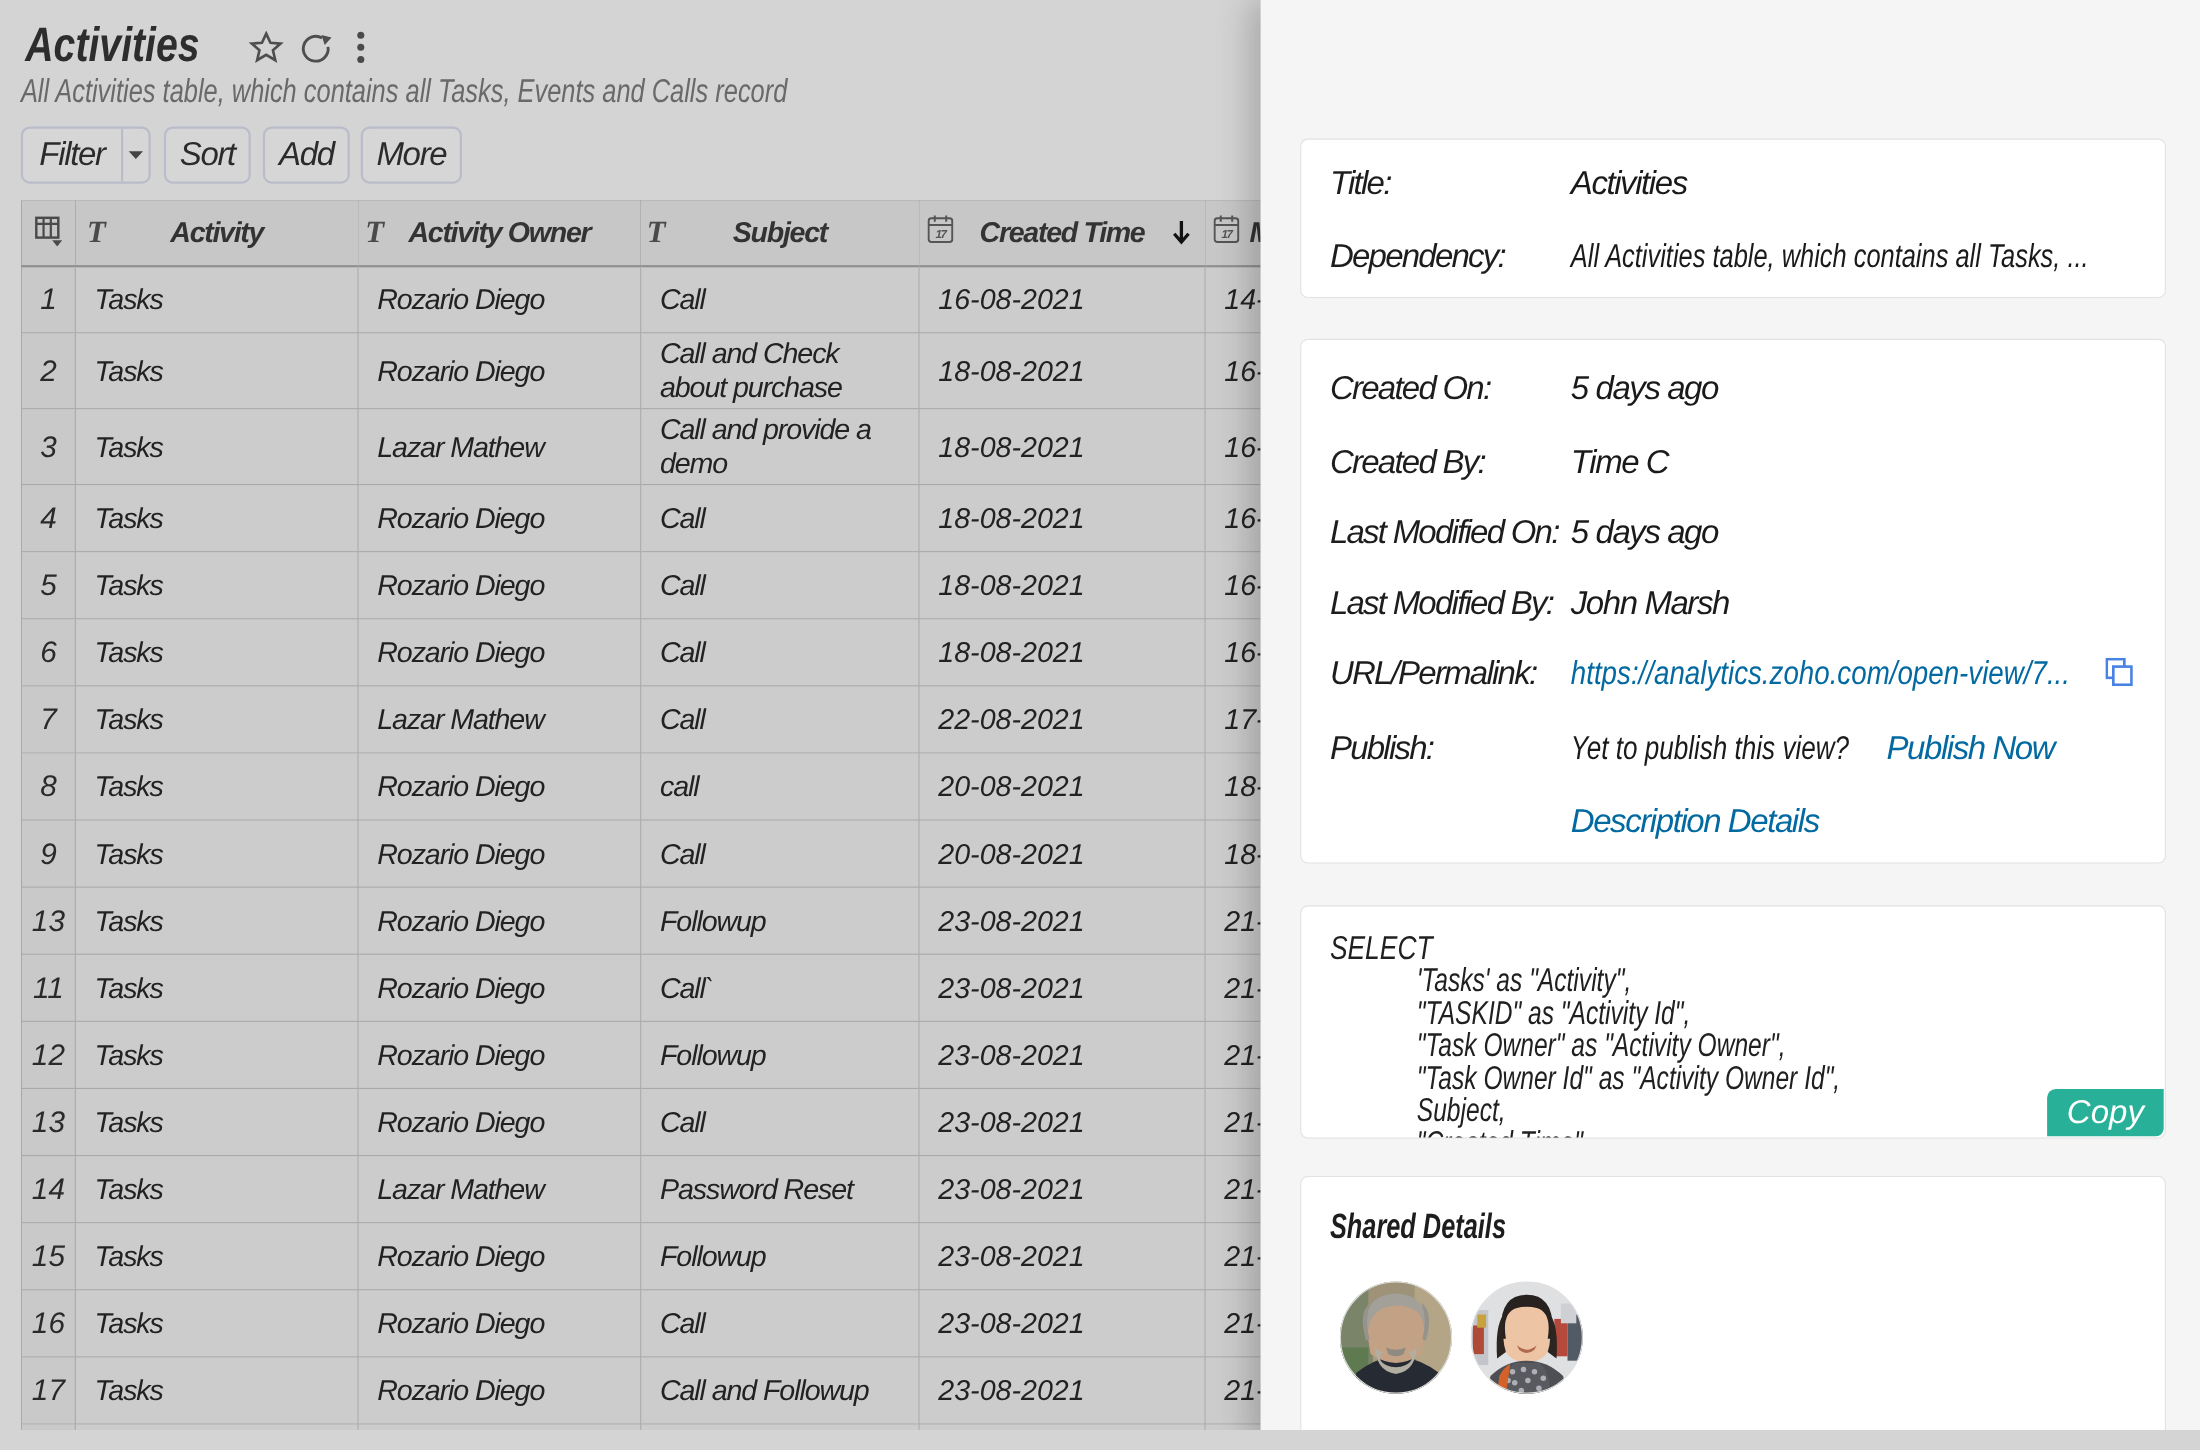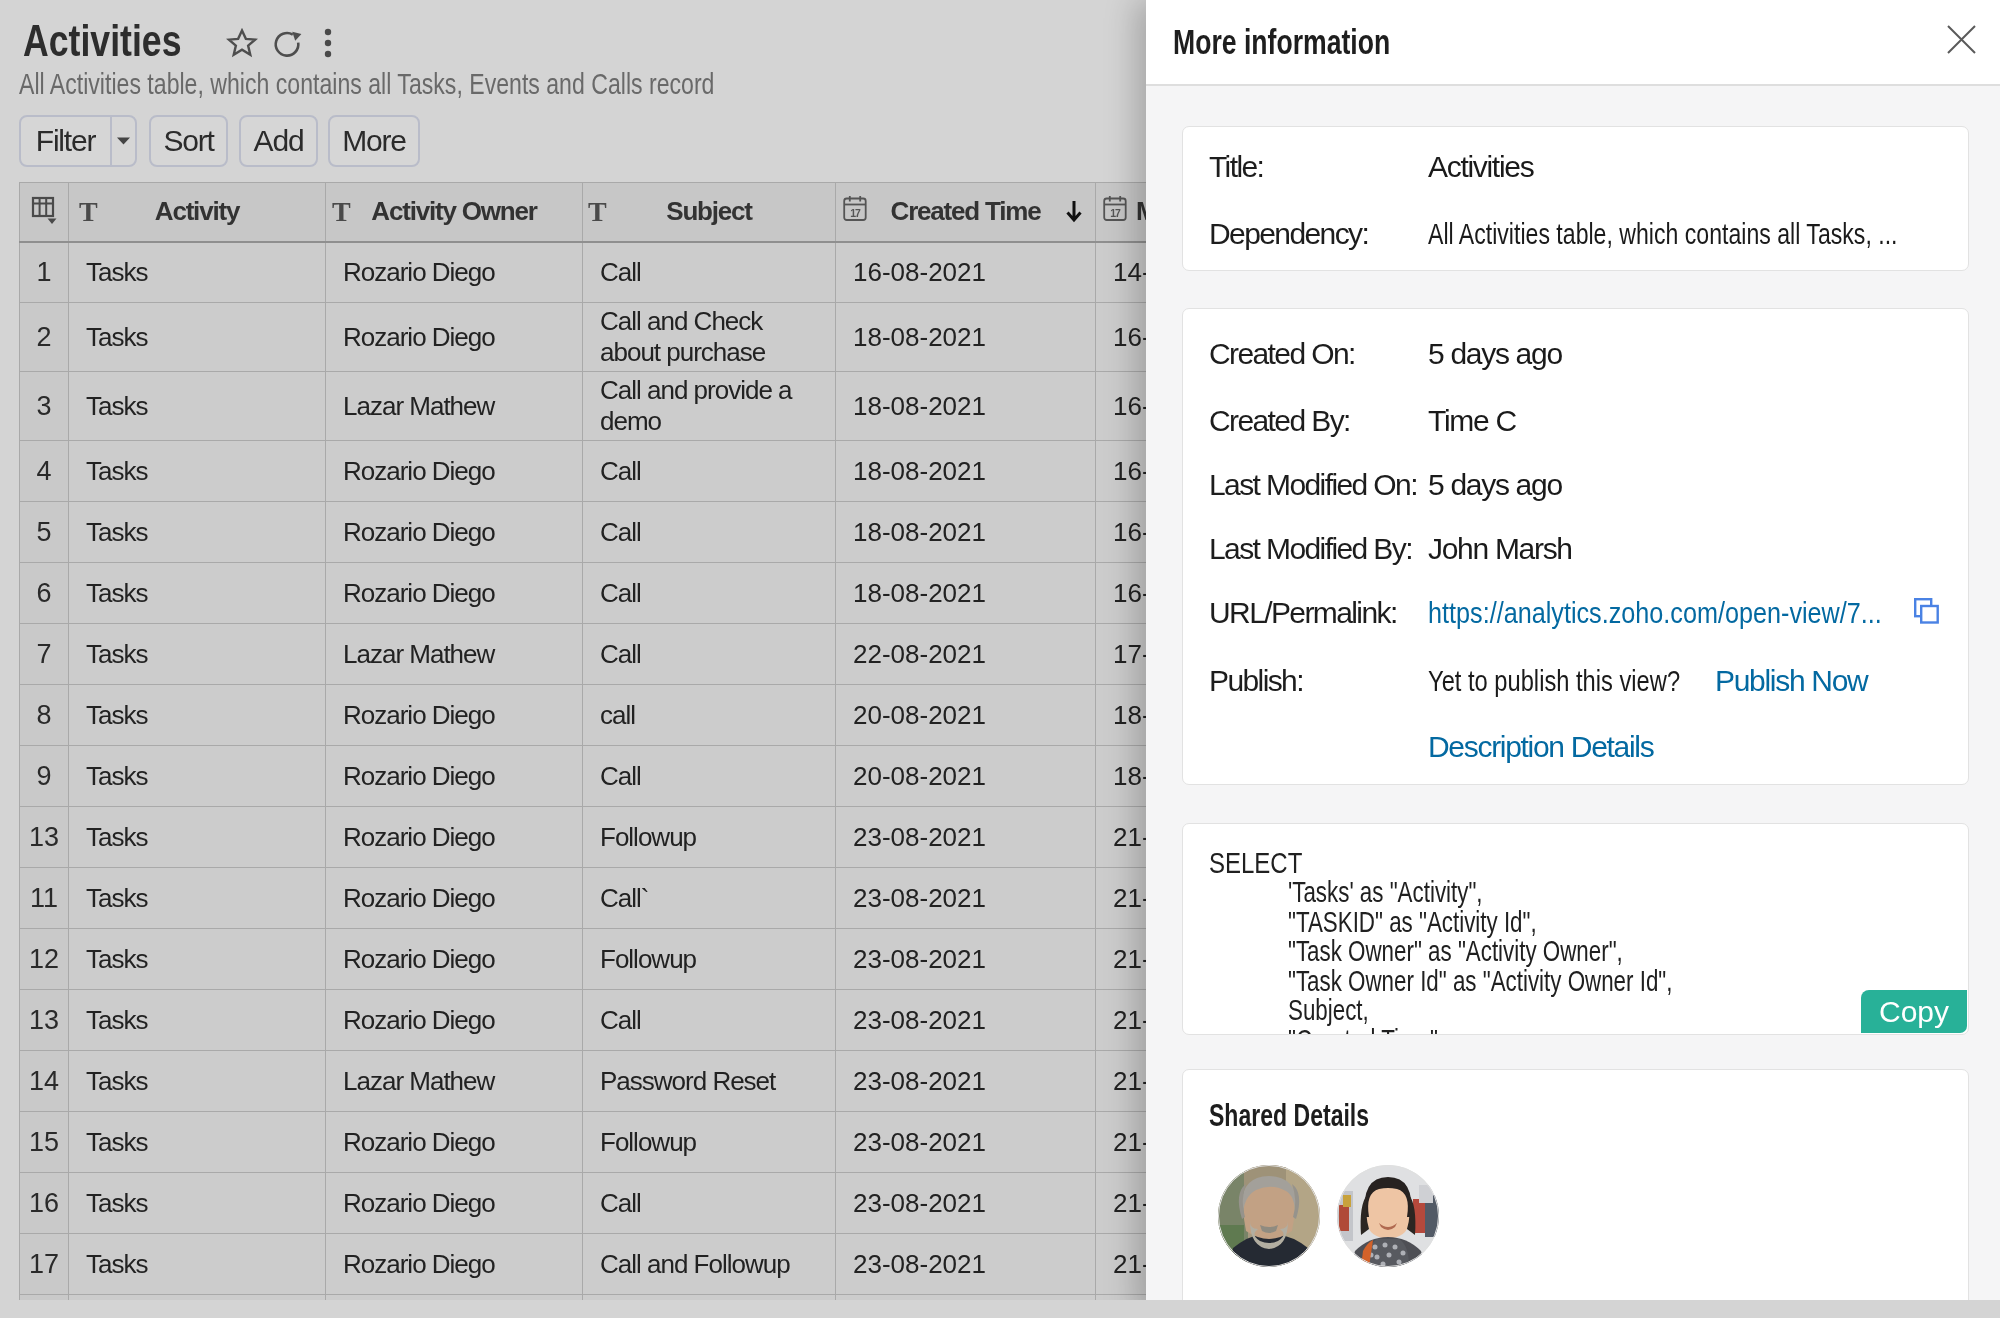--- a/index.html
+++ b/index.html
@@ -1,18 +1,18 @@
 <!DOCTYPE html>
 <html><head>
 <meta charset="utf-8">
 <style>
 * { margin:0; padding:0; box-sizing:border-box; }
 html,body { width:2000px; height:1318px; overflow:hidden; }
 body { background:#d4d4d4; font-family:"Liberation Sans", sans-serif; }
-#page { position:relative; width:2000px; height:1300px; overflow:hidden; }
+#page { position:relative; width:2000px; height:1300px; overflow:hidden;font-style:italic; }
 .abs { position:absolute; }
 
 
 #title { left:23px; top:16px; font-size:44px; font-weight:700; color:#2d2d2d; transform-origin:0 0; transform:scaleX(0.81); }
 #subtitle { left:19px; top:67px; font-size:30px; color:#696969; transform-origin:0 0; transform:scaleX(0.77); white-space:nowrap; }
 .btn { position:absolute; top:115px; height:52px; border:2px solid #b9bcc9; border-radius:8px;
        background:#d6d6d6; color:#2b2b2b; font-size:30px; letter-spacing:-1.2px; display:flex; align-items:center; justify-content:center; }
 
 
 #tablewrap { left:19px; top:182px; width:1127px; height:1129px; overflow:hidden; }
@@ -252,26 +252,20 @@
             <td class="d"></td>
             <td class="d"></td>
             <td class="d"></td>
           </tr>
   </tbody>
       </table>
   </div>
   <div class="abs" id="botstrip"></div>
 
   <div class="abs" id="panel">
-    <div id="phead">
-      <div id="ptitle">More information</div>
-      <svg style="position:absolute; left:800px; top:24px;" width="31" height="31" viewBox="0 0 31 31">
-        <path d="M2 2 L29 29 M29 2 L2 29" stroke="#5a5a5a" stroke-width="2" fill="none"></path>
-      </svg>
-    </div>
 
     <div class="card" style="top:126px; height:145px;">
       <div class="lbl" style="top:40px;">Title:</div>
         <div class="val" style="top:40px;">Activities</div>
       <div class="lbl" style="top:107px;">Dependency:</div>
         <div class="val" style="top:107px; letter-spacing:0;"><span class="sqz" style="transform:scaleX(0.77);">All Activities table, which contains all Tasks, ...</span></div>
     </div>
 
     <div class="card" style="top:308px; height:477px;">
       <div class="lbl" style="top:45px;">Created On:</div>

